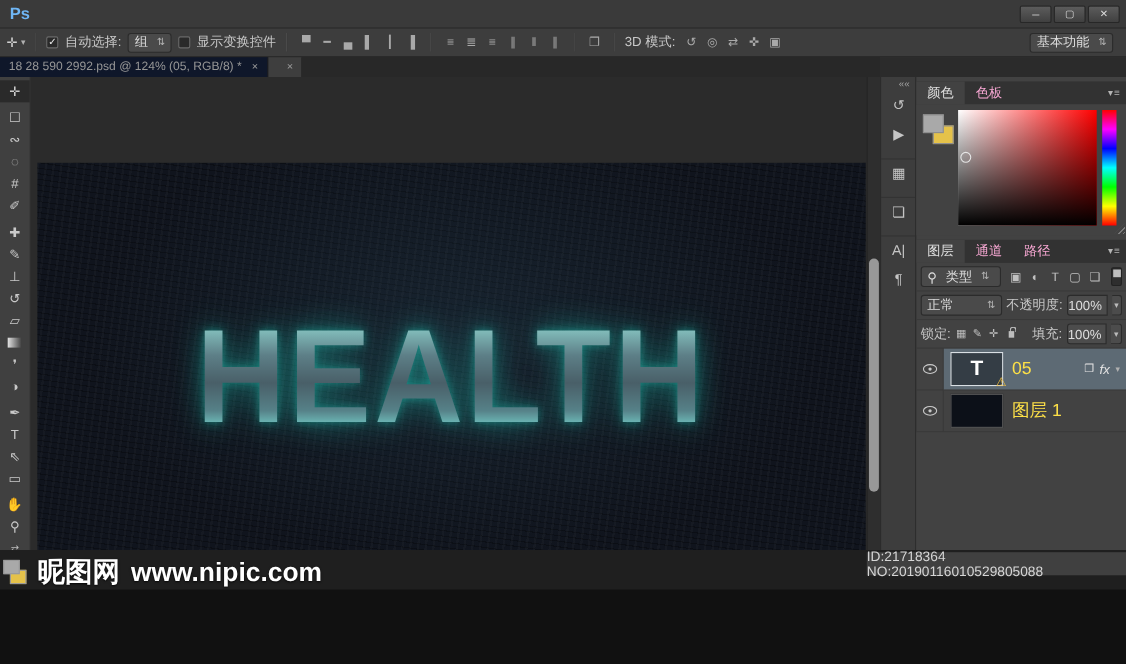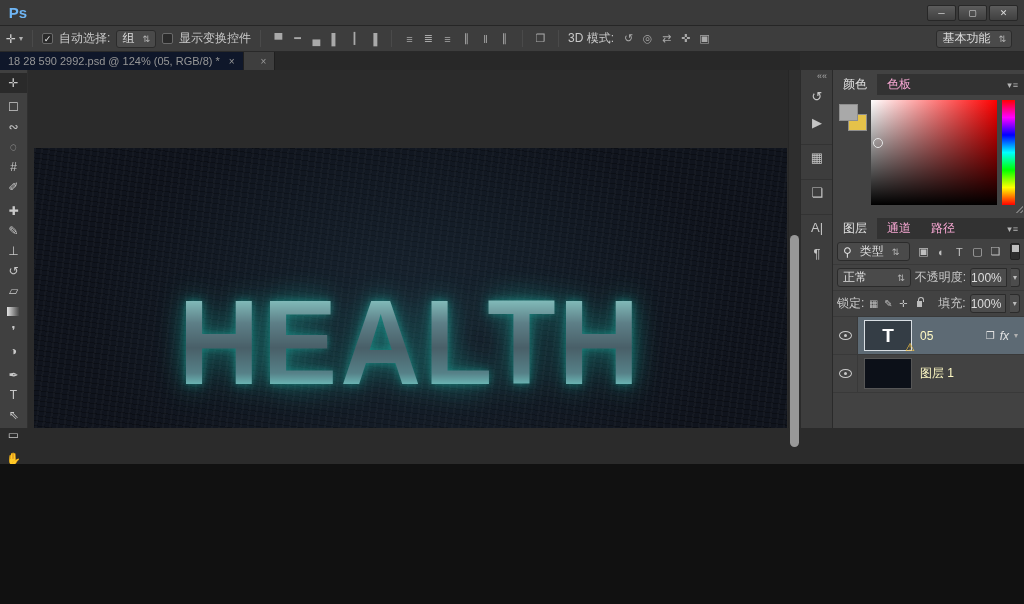--- a/index.html
+++ b/index.html
@@ -1,17 +1,17 @@
 <!DOCTYPE html>
 <html><head>
 <meta charset="utf-8">
 <style>
   * { margin:0; padding:0; box-sizing:border-box; }
   body { font-family:"Liberation Sans","DejaVu Sans",sans-serif; background:#111; }
-  .app { position:relative; width:1024px; height:464px; background:#2b2b2b; overflow:hidden; color:#ccc; }
+  .app { position:relative; width:1024px; height:536px; background:#2b2b2b; overflow:hidden; color:#ccc; }
 
   
   .titlebar { position:absolute; top:0; left:0; right:0; height:26px; background:#3a3a3a;
     border-bottom:1px solid #262626; display:flex; align-items:center; }
   .ps-logo { width:36px; text-align:center; font-weight:bold; font-size:15px; color:#6fb6f5; }
   .menubar { display:flex; align-items:center; }
   .menu-item { font-size:12.5px; color:#d6d6d6; padding:0 9px; line-height:26px; cursor:default; }
   .win-controls { margin-left:auto; display:flex; gap:2px; margin-right:6px; }
   .win-btn { width:29px; height:16px; background:linear-gradient(#5c5c5c,#404040); border:1px solid #272727;
     border-radius:2px; font-size:9px; color:#ddd; display:flex; align-items:center; justify-content:center; }
@@ -122,21 +122,21 @@
   .layer-row { display:flex; height:38px; border-bottom:1px solid #393939; }
   .eye-box { width:25px; border-right:1px solid #393939; display:flex; align-items:center; justify-content:center; }
   .eye { width:13px; height:9px; border:1px solid #c9c9c9; border-radius:50%; position:relative; }
   .eye::after { content:""; position:absolute; left:4px; top:2px; width:3px; height:3px; background:#c9c9c9; border-radius:50%; }
   .row-body { flex:1; display:flex; align-items:center; gap:8px; padding:0 6px; }
   .row-body.selected { background:#5d6a74; }
   .layer-thumb { width:48px; height:31px; position:relative; display:flex; align-items:center; justify-content:center; }
   .thumb-text { background:#343d45; border:1px solid #d9dfe4; color:#fff; font-weight:bold; font-size:19px; }
   .thumb-img { background:#0c1018; border:1px solid #565656; }
   .warn { position:absolute; right:-4px; bottom:-4px; font-size:11px; color:#f6c341; }
-  .layer-name { font-size:12px; color:#fef9c3; }
+  .layer-name { font-size:16px; color:#fde047; }
   .row-right { margin-left:auto; display:flex; align-items:center; gap:5px; color:#e2e2e2; }
   .fx { font-style:italic; font-size:12px; }
   .badge { font-size:10px; }
   .layers-empty { flex:1; background:#424242; }
 
   
   .bottombar { position:absolute; left:0; right:0; bottom:0; height:36px; background:#1f1f1f; }
   .watermark { position:absolute; left:34px; top:3px; color:#fff; font-weight:bold; font-size:25px;
     text-shadow:0 1px 2px rgba(0,0,0,.8); }
   .watermark .url { margin-left:10px; font-size:24px; }
@@ -443,13 +443,19 @@
             <span class="layer-thumb thumb-img" data-name="layer-thumbnail"></span>
             <span class="layer-name" data-name="layer-name">图层 1</span>
           </span>
         </div>
 
         <div class="layers-empty" data-name="layers-empty-area"></div>
       </div>
     </div>
   </div>
 
+  <footer class="bottombar" data-name="bottom-bar">
+    <div class="watermark" data-name="watermark">
+      <span data-name="watermark-site-name">昵图网</span><span class="url" data-name="watermark-url">www.nipic.com</span>
+    </div>
+    <div class="id-strip" data-name="image-id-text">ID:21718364 NO:20190116010529805088</div>
+  </footer>
 </div>
 
 </body></html>

